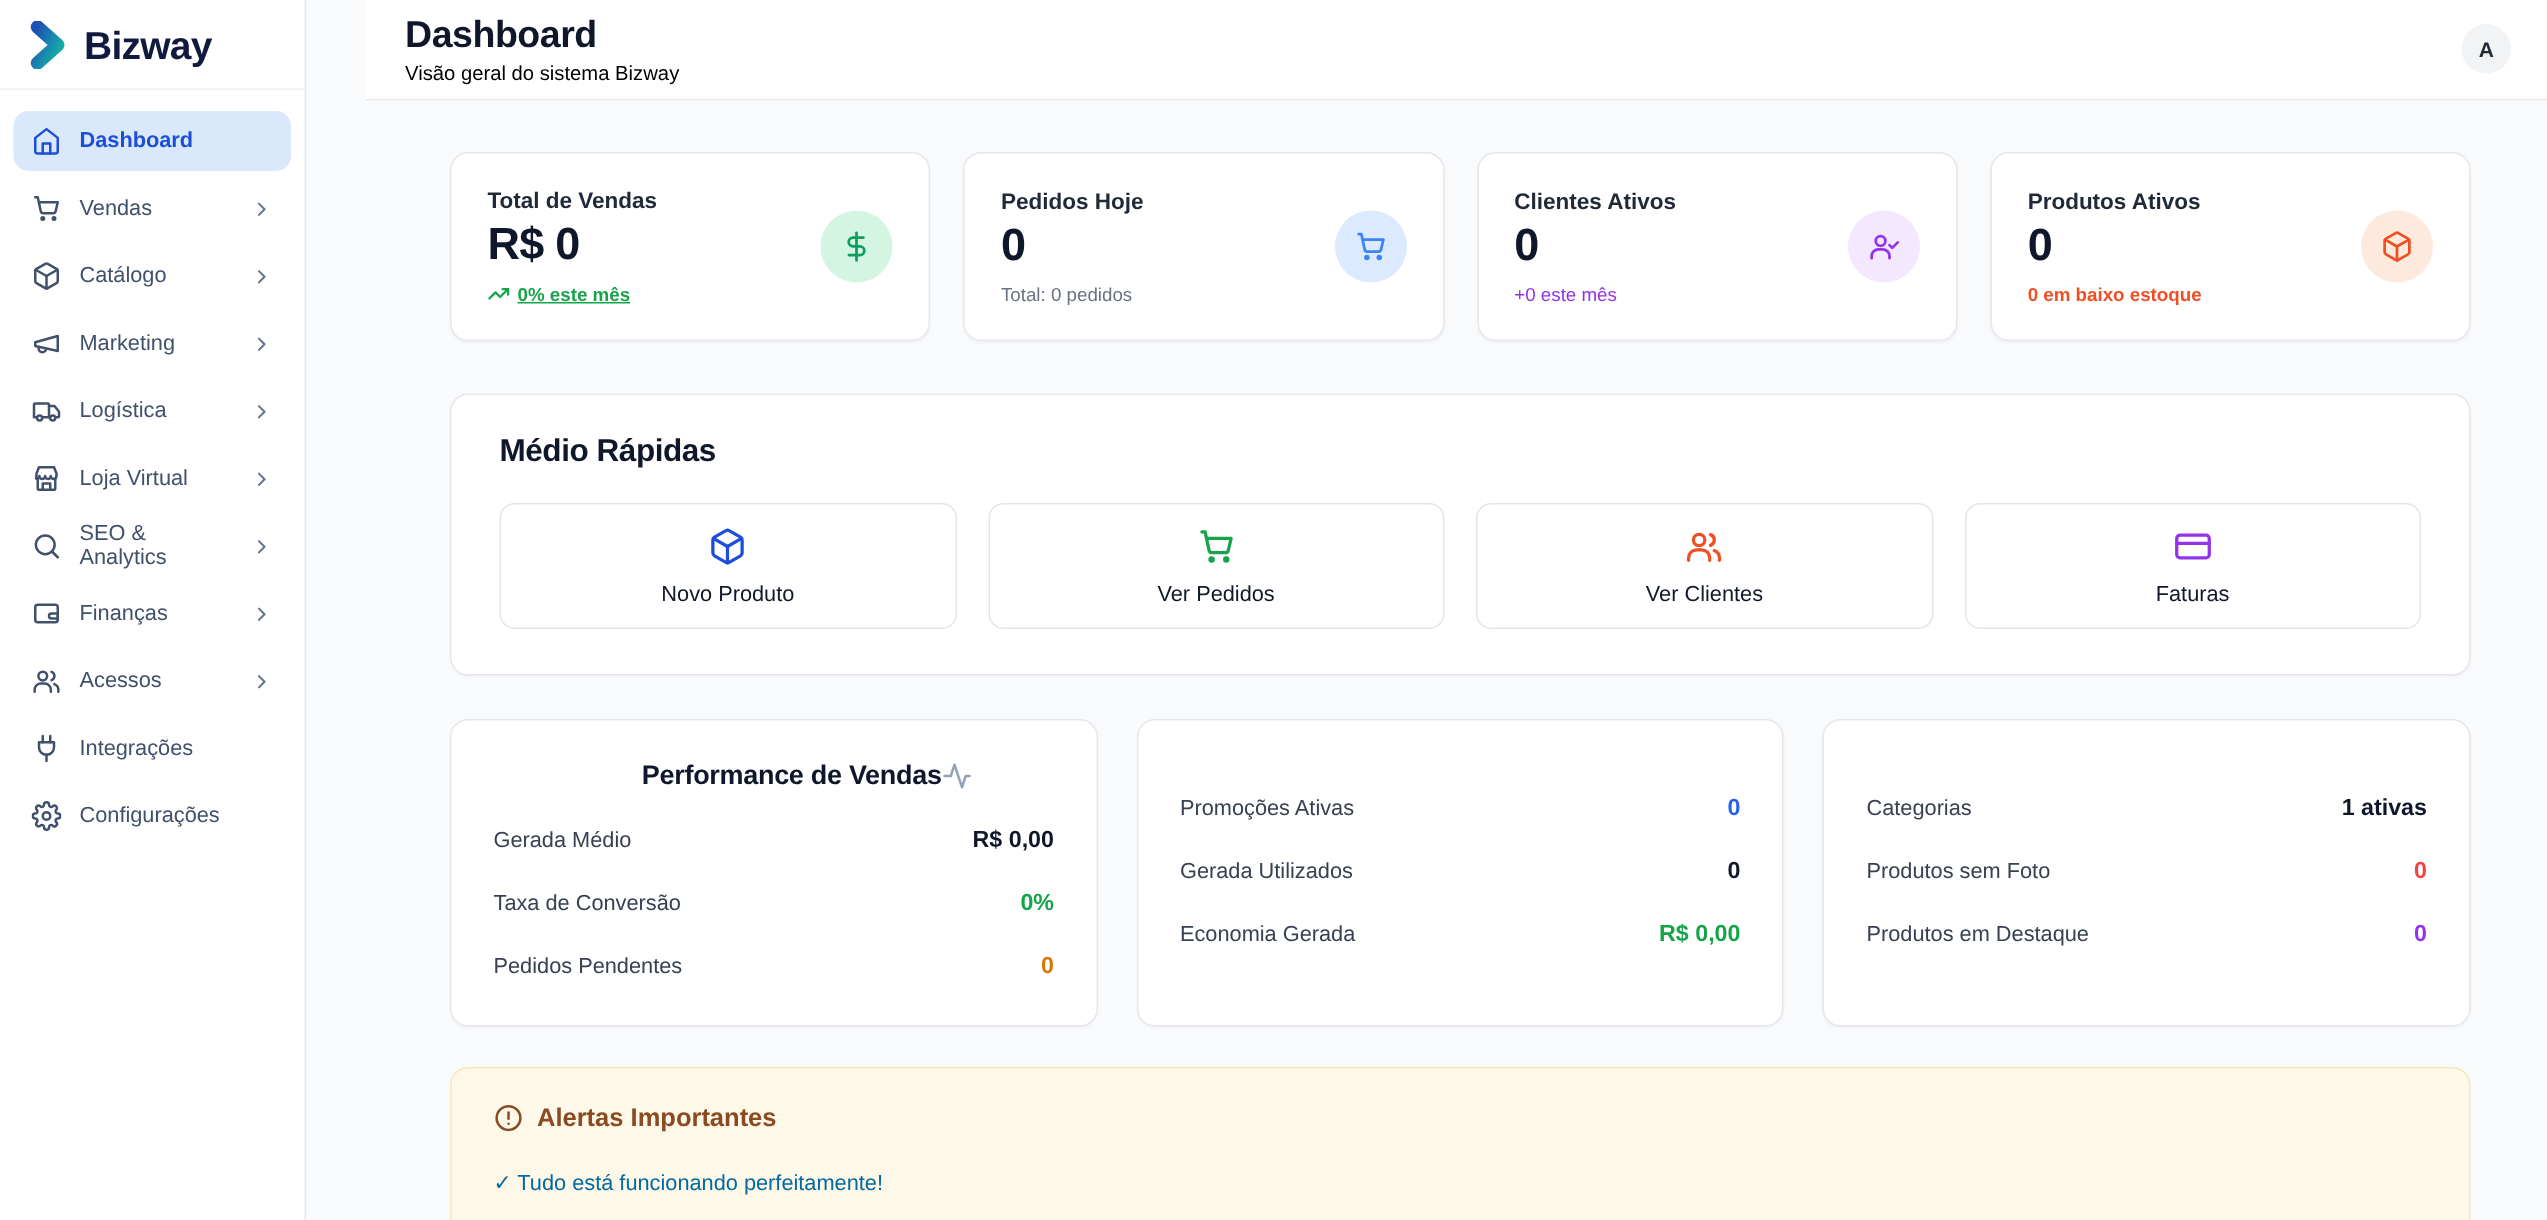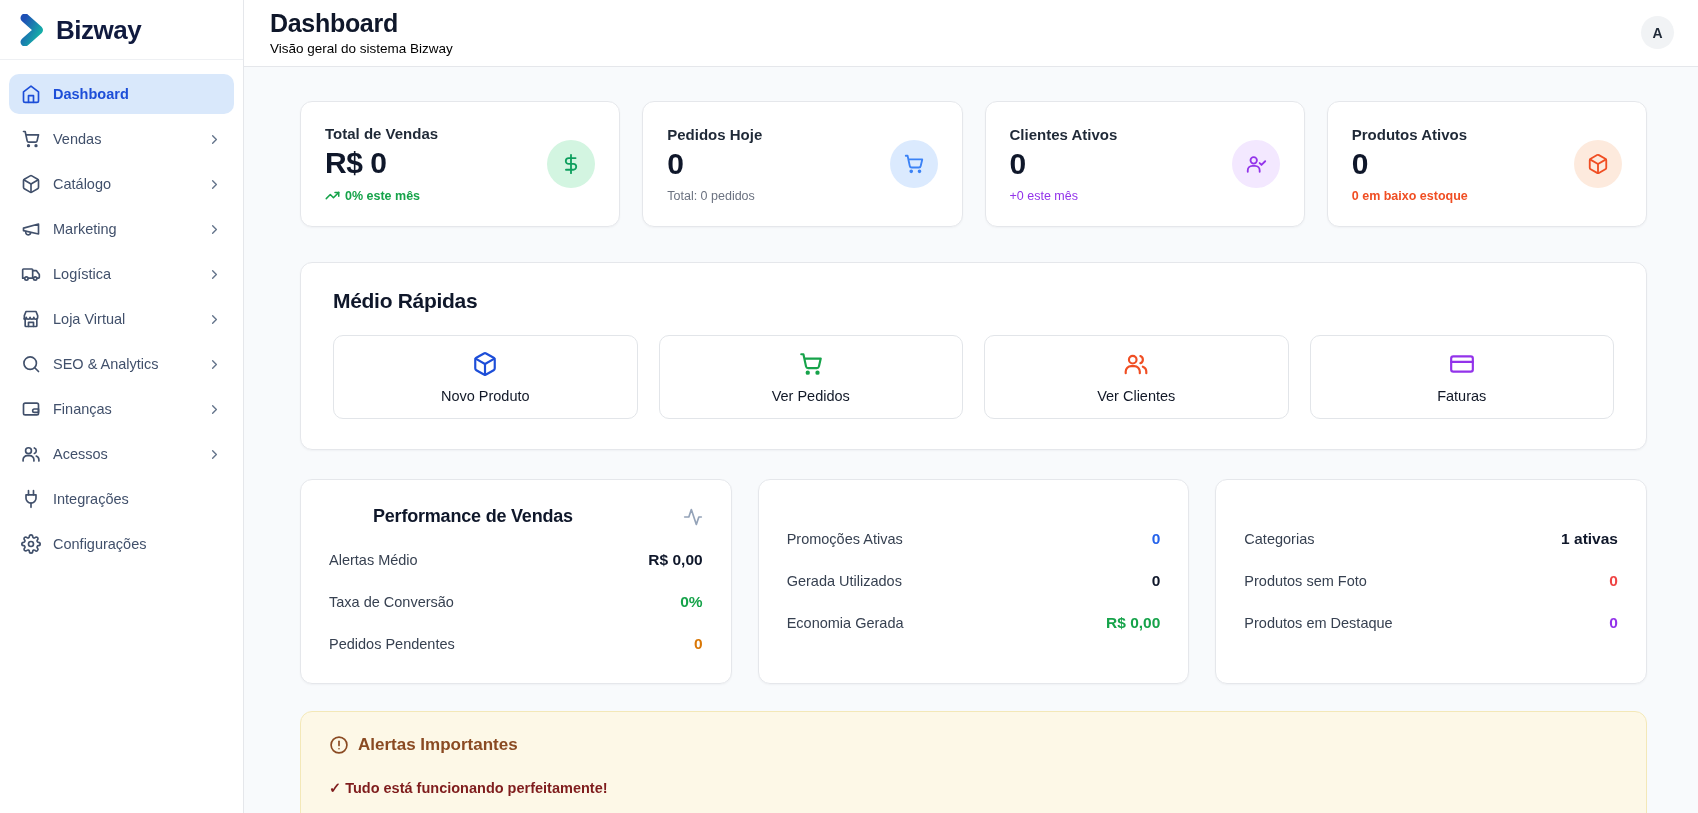--- a/index.html
+++ b/index.html
@@ -8,21 +8,21 @@
     font-family:"Liberation Sans", sans-serif;
     background:#f8fafc;
     color:#0f172a;
     overflow:hidden;
   }
   svg { display:block; }
 
   
   .sidebar {
     position:fixed; left:0; top:0; bottom:0;
-    width:244px; background:#ffffff;
+    width:204px; background:#ffffff;
     border-right:1px solid #e5e7eb;
     z-index:10;
   }
   .logo-row {
     display:flex; align-items:center; gap:8px;
     padding:14px 16px 13px 16px;
     border-bottom:1px solid #eef0f3;
   }
   .logo-text { font-size:26px; font-weight:800; color:#101a3e; letter-spacing:-0.5px; }
   .nav { padding:14px 9px; display:flex; flex-direction:column; gap:5px; }
@@ -81,36 +81,36 @@
   .qa-btn {
     background:#ffffff; border:1px solid #e2e5e9; border-radius:10px;
     height:84px; display:flex; flex-direction:column; align-items:center; justify-content:center;
     gap:11px; cursor:pointer;
   }
   .qa-label { font-size:14.5px; font-weight:500; color:#111827; }
 
   
   .info-grid { display:grid; grid-template-columns:repeat(3,1fr); gap:26px; margin-top:29px; }
   .info-card { padding:26px 28px 30px 28px; }
-  .info-head { display:flex; align-items:center; justify-content:space-between;margin-left:44px; }
+  .info-head { display:flex; align-items:center; justify-content:center;margin-left:44px; }
   .info-title { font-size:18px; font-weight:700; color:#0f172a; letter-spacing:-0.2px; }
   .info-head-icon { color:#94a3b8; }
   .info-row { display:flex; align-items:center; justify-content:space-between; margin-top:24px; }
   .info-row-label { font-size:14.5px; color:#374151; }
   .info-row-value { font-size:15.5px; font-weight:700; }
 
   
   .alert-box {
     margin-top:27px;
     background:#fdf8e7; border:1px solid #f3e8b8; border-radius:12px;
     padding:23px 28px 30px 28px;
   }
   .alert-head { display:flex; align-items:center; gap:9px; color:#8a4a22; }
   .alert-title { font-size:17px; font-weight:700; }
-  .alert-message { margin-top:25px; font-size:14.5px; font-weight:700; color:#7f1d1d; }
+  .alert-message { margin-top:25px; font-size:14.5px; font-weight:400; color:#0369a1; }
 </style>
 </head>
 <body>
 
 <aside class="sidebar">
   <div class="logo-row">
     <span>
       <svg width="32" height="32" viewBox="0 0 32 32">
         <defs>
           <linearGradient id="lg" x1="0" y1="0" x2="1" y2="1">
@@ -289,21 +289,21 @@
   </header>
 
   <div class="content">
 
     <div class="stats-grid">
 
       <div class="card stat-card">
         <div>
           <div class="stat-label">Total de Vendas</div>
           <div class="stat-value">R$ 0</div>
-          <div class="stat-sub" style="color: rgb(22, 163, 74);">
+          <div class="stat-sub" style="color: rgb(22, 163, 74); text-decoration: underline;">
             <span>
                 <svg width="15" height="15" viewBox="0 0 24 24" fill="none" stroke="currentColor" stroke-width="2.4" stroke-linecap="round" stroke-linejoin="round">
                   <path d="M22 7 13.5 15.5 8.5 10.5 2 17"></path>
                   <path d="M16 7h6v6"></path>
                 </svg>
               </span>
             <span>0% este mês</span>
           </div>
         </div>
         <div class="stat-icon" style="color: rgb(14, 159, 94); background: rgb(211, 245, 225);">
@@ -411,21 +411,21 @@
       <div class="card info-card">
         <div class="info-head">
           <span class="info-title">Performance de Vendas</span>
           <span class="info-head-icon">
               <svg width="20" height="20" viewBox="0 0 24 24" fill="none" stroke="currentColor" stroke-width="2" stroke-linecap="round" stroke-linejoin="round">
                 <path d="M22 12h-3l-3 9L10 3 7 12H2"></path>
               </svg>
             </span>
         </div>
         <div class="info-row">
-          <span class="info-row-label">Alertas Médio</span>
+          <span class="info-row-label">Gerada Médio</span>
           <span class="info-row-value" style="color: rgb(15, 23, 42);">R$ 0,00</span>
         </div>
         <div class="info-row">
           <span class="info-row-label">Taxa de Conversão</span>
           <span class="info-row-value" style="color: rgb(22, 163, 74);">0%</span>
         </div>
         <div class="info-row">
           <span class="info-row-label">Pedidos Pendentes</span>
           <span class="info-row-value" style="color: rgb(217, 119, 6);">0</span>
         </div>

